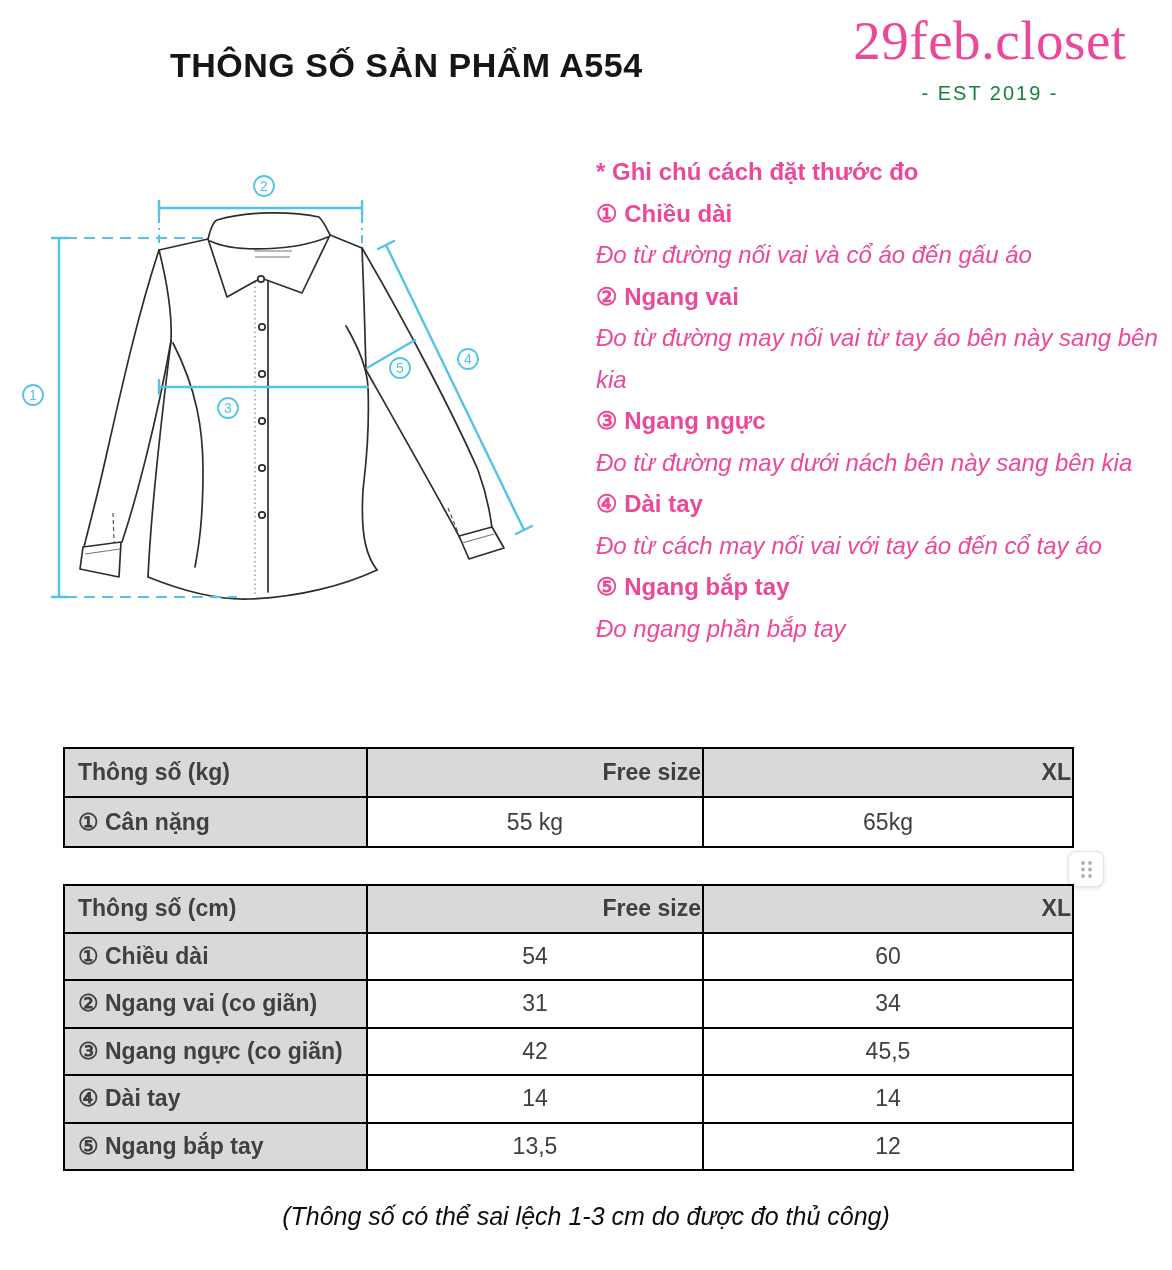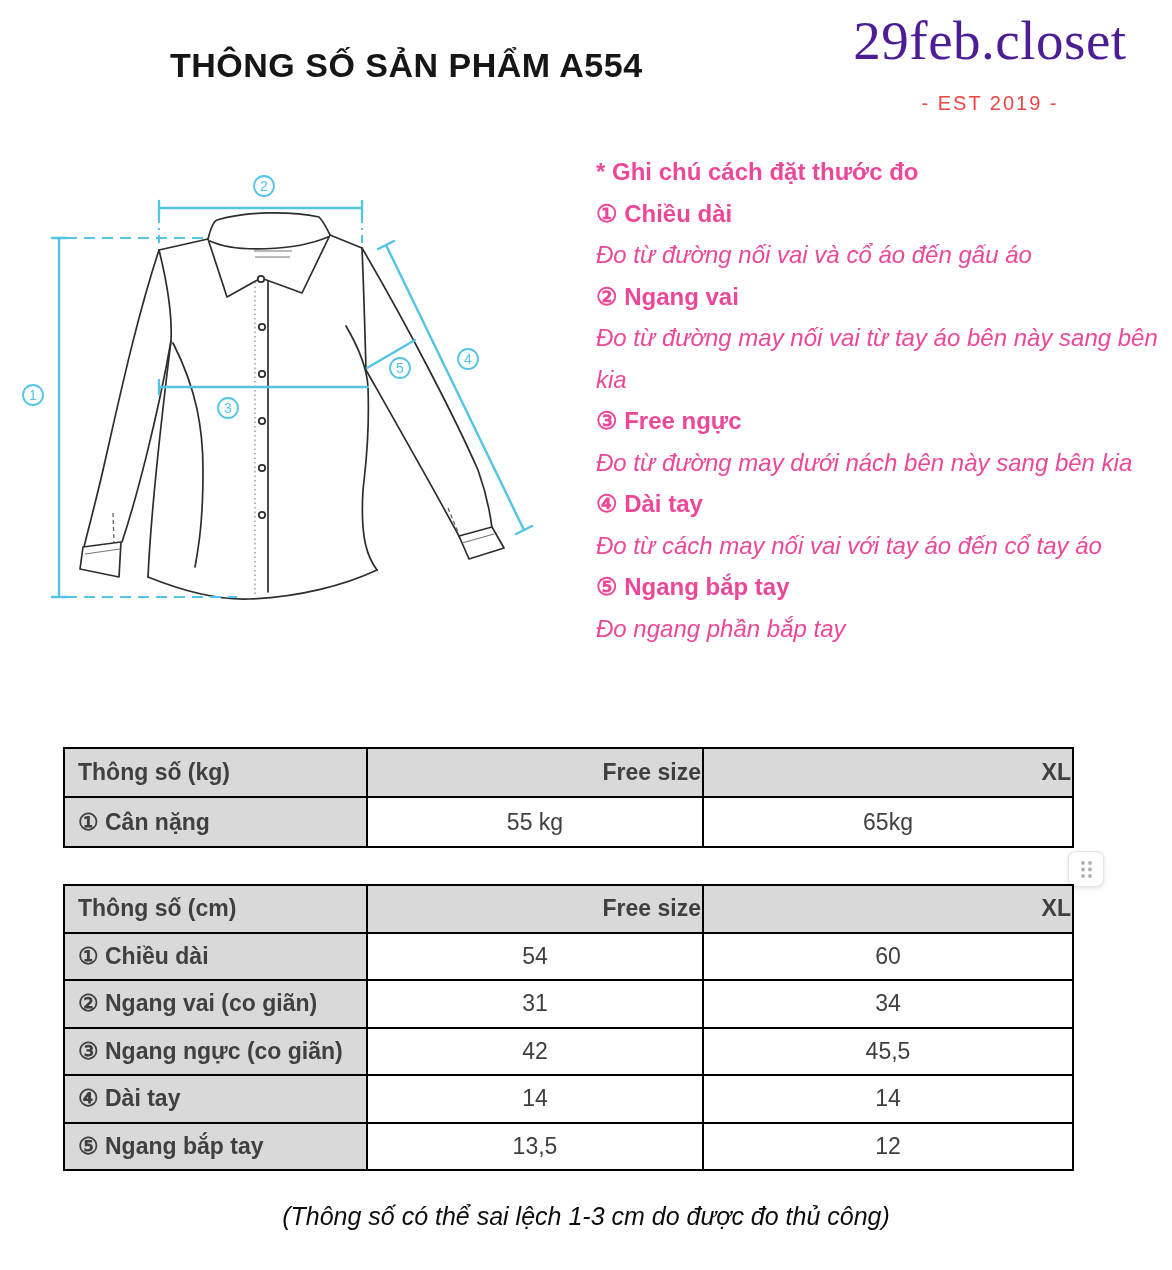--- a/index.html
+++ b/index.html
@@ -4,22 +4,22 @@
 <style>
   html,body { margin:0; padding:0; background:#ffffff; }
   .page { position:relative; width:1172px; height:1270px; background:#fff;
           font-family:"Liberation Sans", sans-serif; color:#111; overflow:hidden; }
 
   .title { position:absolute; left:170px; top:46px; font-size:34px; font-weight:bold;
            letter-spacing:.5px; color:#161616; }
 
   .logo { position:absolute; left:828px; top:12px; width:324px; text-align:center; }
   .logo-name { font-family:"Liberation Serif", serif; font-size:55px; line-height:1.05;
-               color:#4c1d95; letter-spacing:.5px; }
-  .logo-est { margin-top:22px; font-size:20px; color:#ef4444; letter-spacing:2px; }
+               color:#ec4899; letter-spacing:.5px; }
+  .logo-est { margin-top:12px; font-size:20px; color:#15803d; letter-spacing:2px; }
 
   .figure { position:absolute; left:0px; top:150px; width:580px; height:500px; }
 
   .notes { position:absolute; left:596px; top:151px; width:566px;
            font-size:24px; line-height:41.5px; color:#ec4899; }
   .notes-heading { font-weight:bold; }
   .note-name { font-weight:bold; }
   .note-desc { font-style:italic; }
 
   table.spec { position:absolute; left:63px; border-collapse:collapse; table-layout:fixed;
@@ -148,21 +148,21 @@
     <div class="notes-heading">* Ghi chú cách đặt thước đo</div>
     <div>
       <div class="note-name"><span>①</span> <span>Chiều dài</span></div>
       <div class="note-desc">Đo từ đường nối vai và cổ áo đến gấu áo</div>
     </div>
     <div>
       <div class="note-name"><span>②</span> <span>Ngang vai</span></div>
       <div class="note-desc">Đo từ đường may nối vai từ tay áo bên này sang bên kia</div>
     </div>
     <div>
-      <div class="note-name"><span>③</span> <span>Free ngực</span></div>
+      <div class="note-name"><span>③</span> <span>Ngang ngực</span></div>
       <div class="note-desc">Đo từ đường may dưới nách bên này sang bên kia</div>
     </div>
     <div>
       <div class="note-name"><span>④</span> <span>Dài tay</span></div>
       <div class="note-desc">Đo từ cách may nối vai với tay áo đến cổ tay áo</div>
     </div>
     <div>
       <div class="note-name"><span>⑤</span> <span>Ngang bắp tay</span></div>
       <div class="note-desc">Đo ngang phần bắp tay</div>
     </div>

